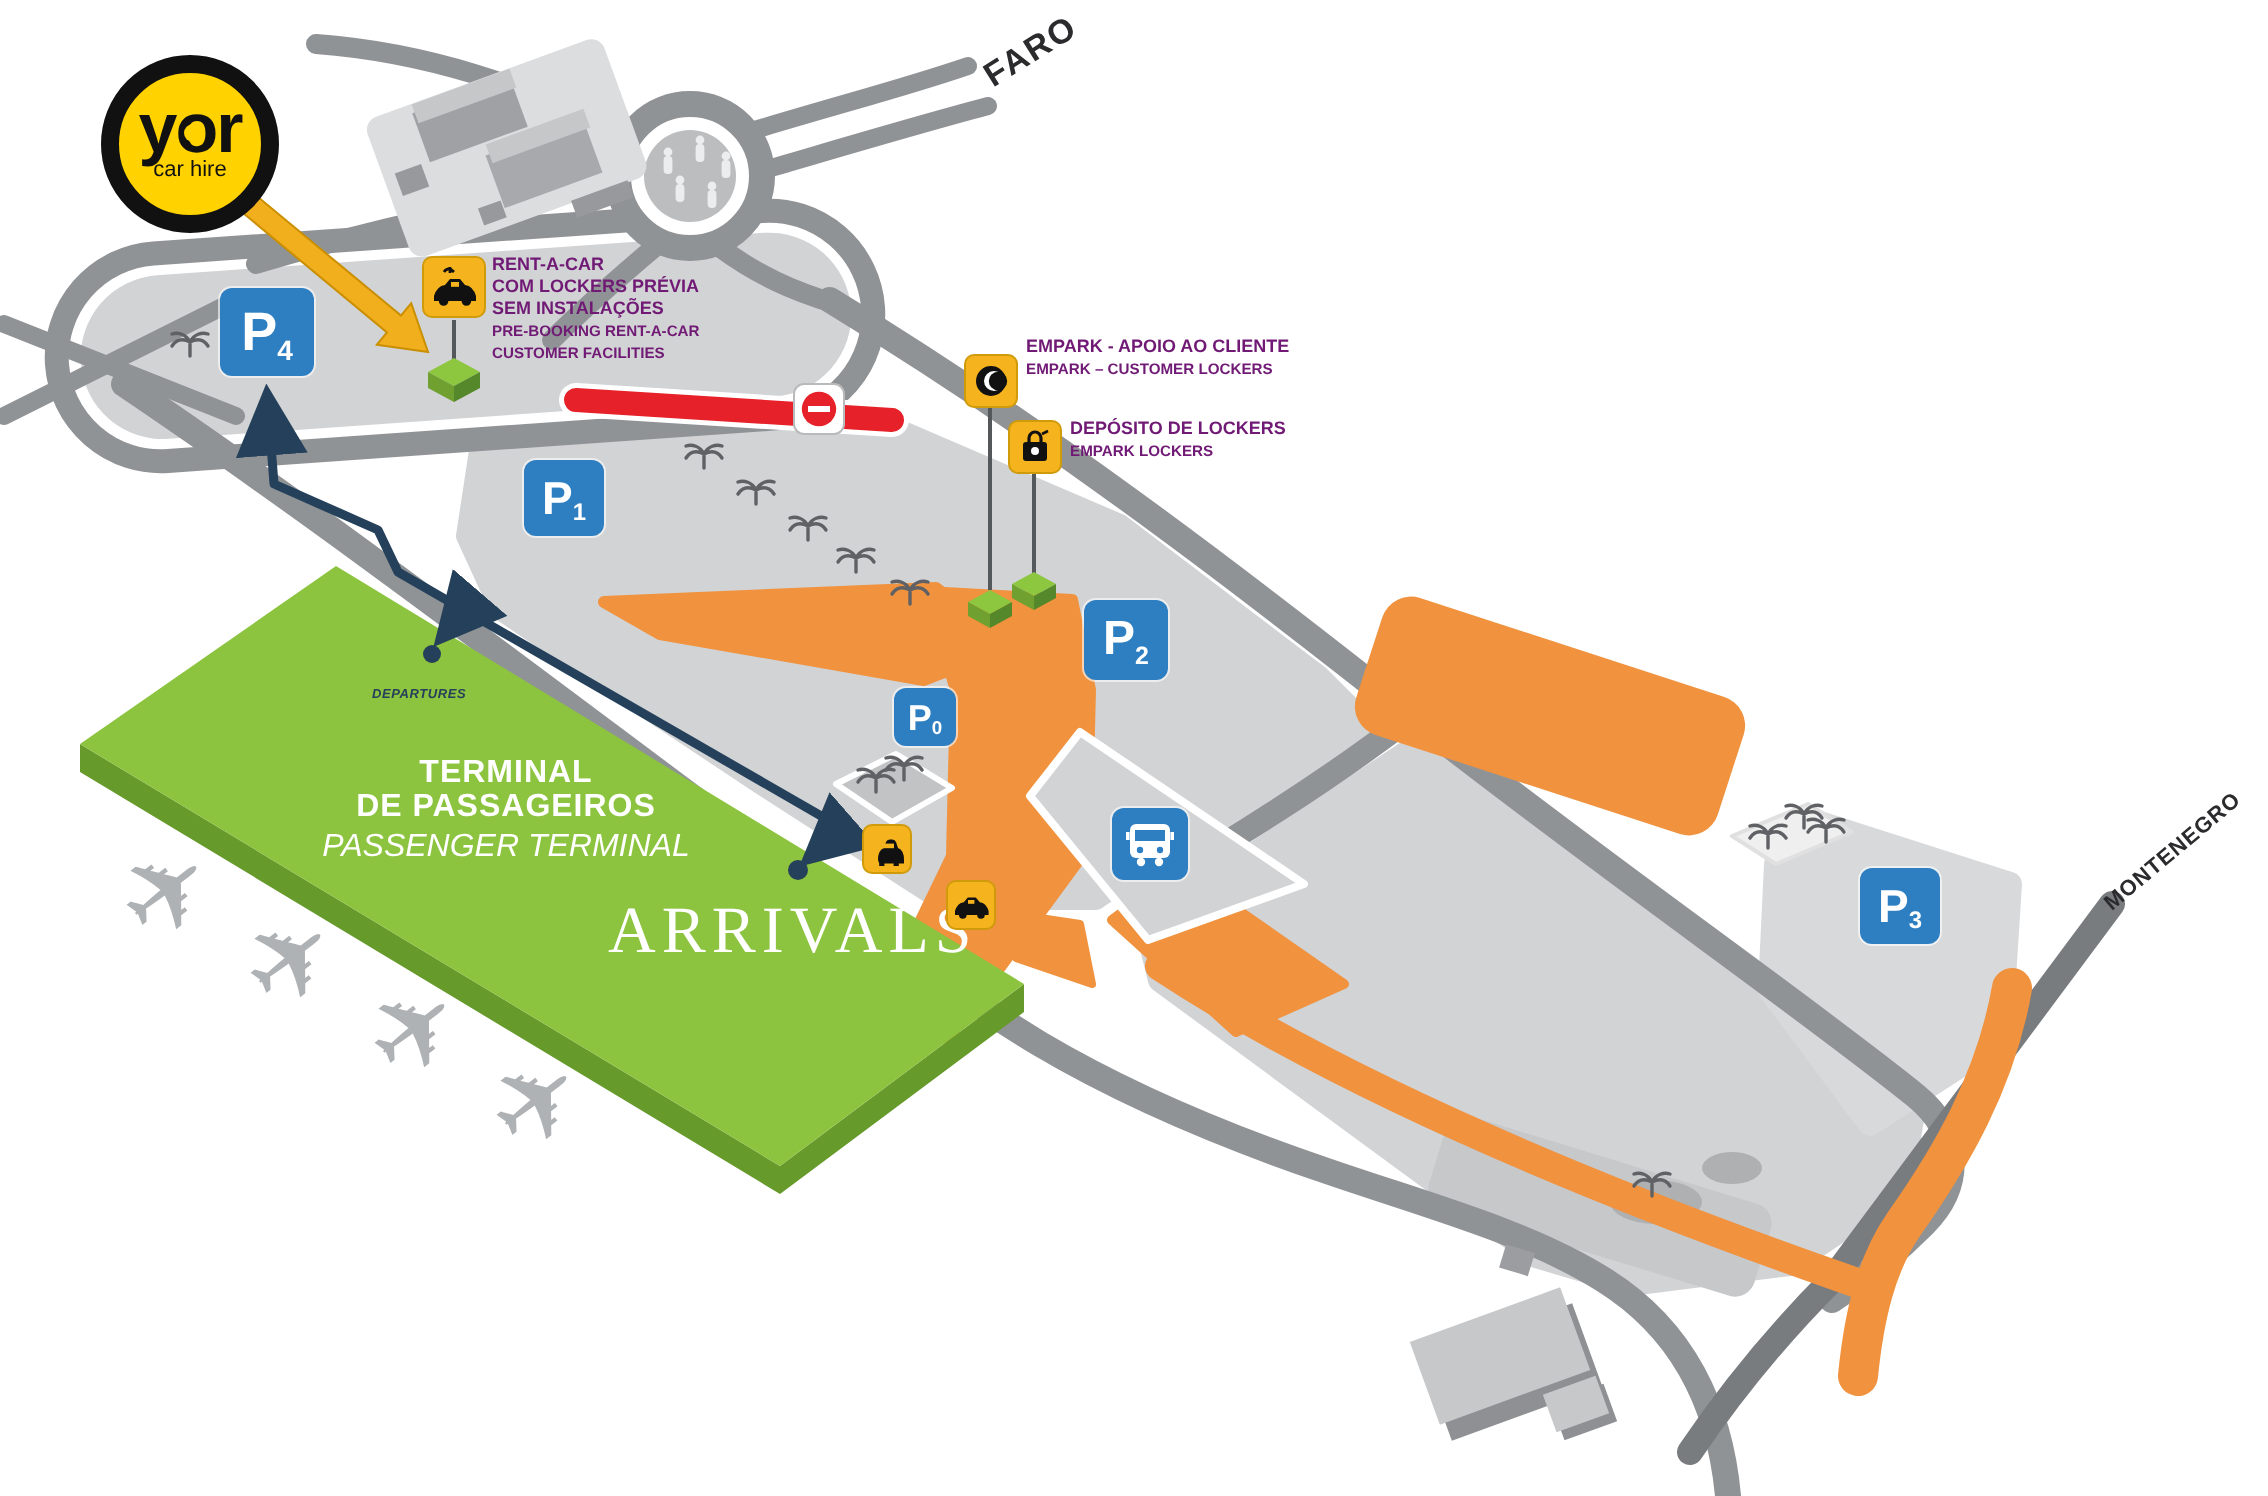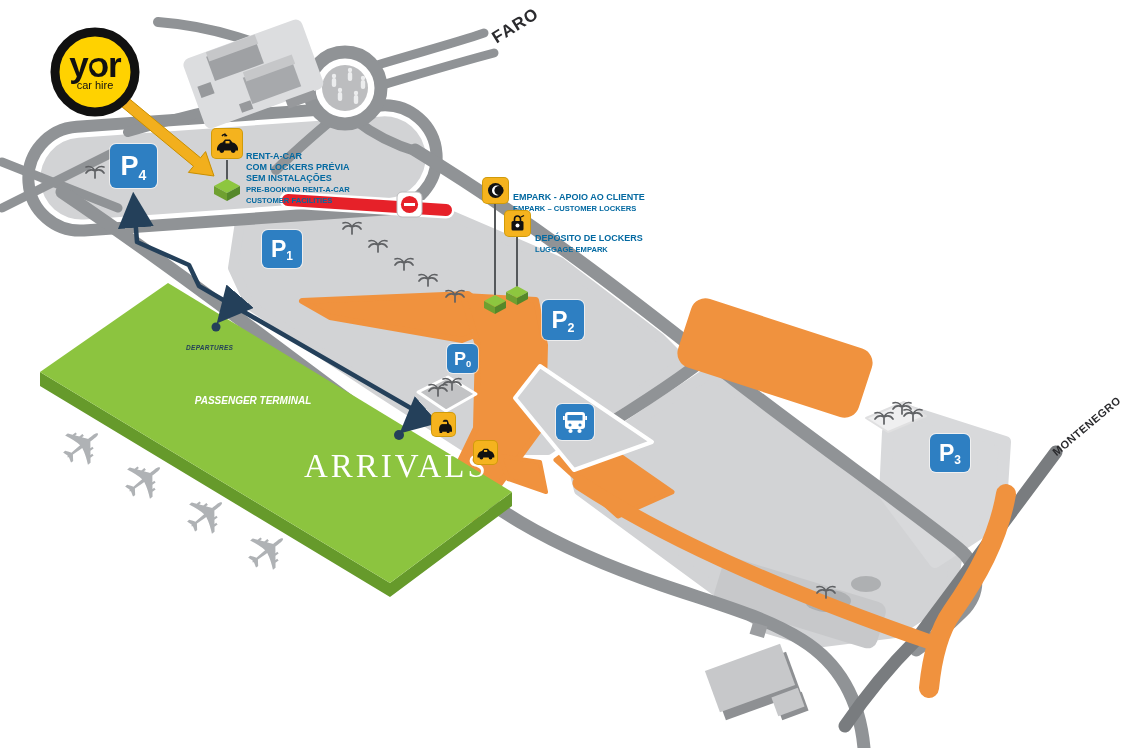--- a/index.html
+++ b/index.html
@@ -2,33 +2,33 @@
 <html><head>
 <meta charset="utf-8">
 <style>
   html,body{margin:0;padding:0;background:#fff;}
   #stage{position:relative;width:1134px;height:748px;background:#fff;overflow:hidden;
          font-family:"Liberation Sans",sans-serif;}
   #map-svg{position:absolute;left:0;top:0;}
   .lbl{position:absolute;color:#2b2b2e;white-space:nowrap;}
   .lbl-faro{font-size:17px;font-weight:bold;transform:rotate(-32deg);letter-spacing:1px;}
   .lbl-montenegro{font-size:11px;font-weight:bold;transform:rotate(-40deg);letter-spacing:.5px;}
-  .legend{position:absolute;line-height:11px;color:#0369a1;margin-top:24px;}
+  .legend{position:absolute;line-height:11px;color:#701a75;}
   .legend .pt{font-size:9px;font-weight:bold;}
   .legend .en{font-size:7.6px;font-weight:bold;}
   .psign{position:absolute;background:#2E7FC2;border-radius:6px;color:#fff;
          display:flex;align-items:center;justify-content:center;font-weight:bold;
          box-shadow:0 0 0 1px rgba(255,255,255,.6);}
   .psign .pletter{line-height:1;}
   .psign .pnum{font-size:52%;margin-top:38%;line-height:1;}
   .ysign{position:absolute;background:#F5B31E;border-radius:4px;display:flex;
          align-items:center;justify-content:center;box-shadow:0 0 0 1px #d09b0a;}
   .terminal-text{position:absolute;color:#fff;text-align:center;}
   .t-big{font-size:16px;font-weight:600;line-height:17px;letter-spacing:.5px;}
-  .t-en{font-size:10px;font-weight:bold;font-style:italic;margin-top:17px;}
+  .t-en{font-size:16px;font-weight:normal;font-style:italic;margin-top:3px;}
   .arrivals{position:absolute;color:#fff;font-family:"Liberation Serif",serif;
             font-size:33px;letter-spacing:3px;}
   .departures{position:absolute;color:#24405A;font-size:6.5px;font-weight:bold;
               font-style:italic;letter-spacing:.3px;}
   .logo-text{position:absolute;text-align:center;color:#111;}
   .logo-brand{font-size:35px;font-weight:800;letter-spacing:-1px;line-height:30px;}
   .logo-tag{font-size:11px;font-weight:normal;line-height:10px;}
   .logo-dot{position:absolute;width:9px;height:9px;border-radius:50%;background:#FFD200;}
 </style>
 </head>
@@ -212,24 +212,26 @@
   <div class="en">CUSTOMER FACILITIES</div>
 </div>
 
 <div class="legend" style="left:513px;top:168px;">
   <div class="pt">EMPARK - APOIO AO CLIENTE</div>
   <div class="en">EMPARK – CUSTOMER LOCKERS</div>
 </div>
 
 <div class="legend" style="left:535px;top:209px;">
   <div class="pt">DEPÓSITO DE LOCKERS</div>
-  <div class="en">LUGGAGE EMPARK</div>
+  <div class="en">EMPARK LOCKERS</div>
 </div>
 
 <div class="terminal-text" style="left:153px;top:378px;width:200px;">
+  <div class="t-big">TERMINAL</div>
+  <div class="t-big">DE PASSAGEIROS</div>
   <div class="t-en">PASSENGER TERMINAL</div>
 </div>
 <div class="arrivals" style="left:288px;top:448px;margin-left:16px;">ARRIVALS</div>
 <div class="departures" style="left:186px;top:344px;">DEPARTURES</div>
 
 <div class="psign" style="left:110px;top:144px;width:47px;height:44px;font-size:27px;">
   <span class="pletter">P</span>
       <span class="pnum">4</span>
 </div>
 <div class="psign" style="left:262px;top:230px;width:40px;height:38px;font-size:23px;">

